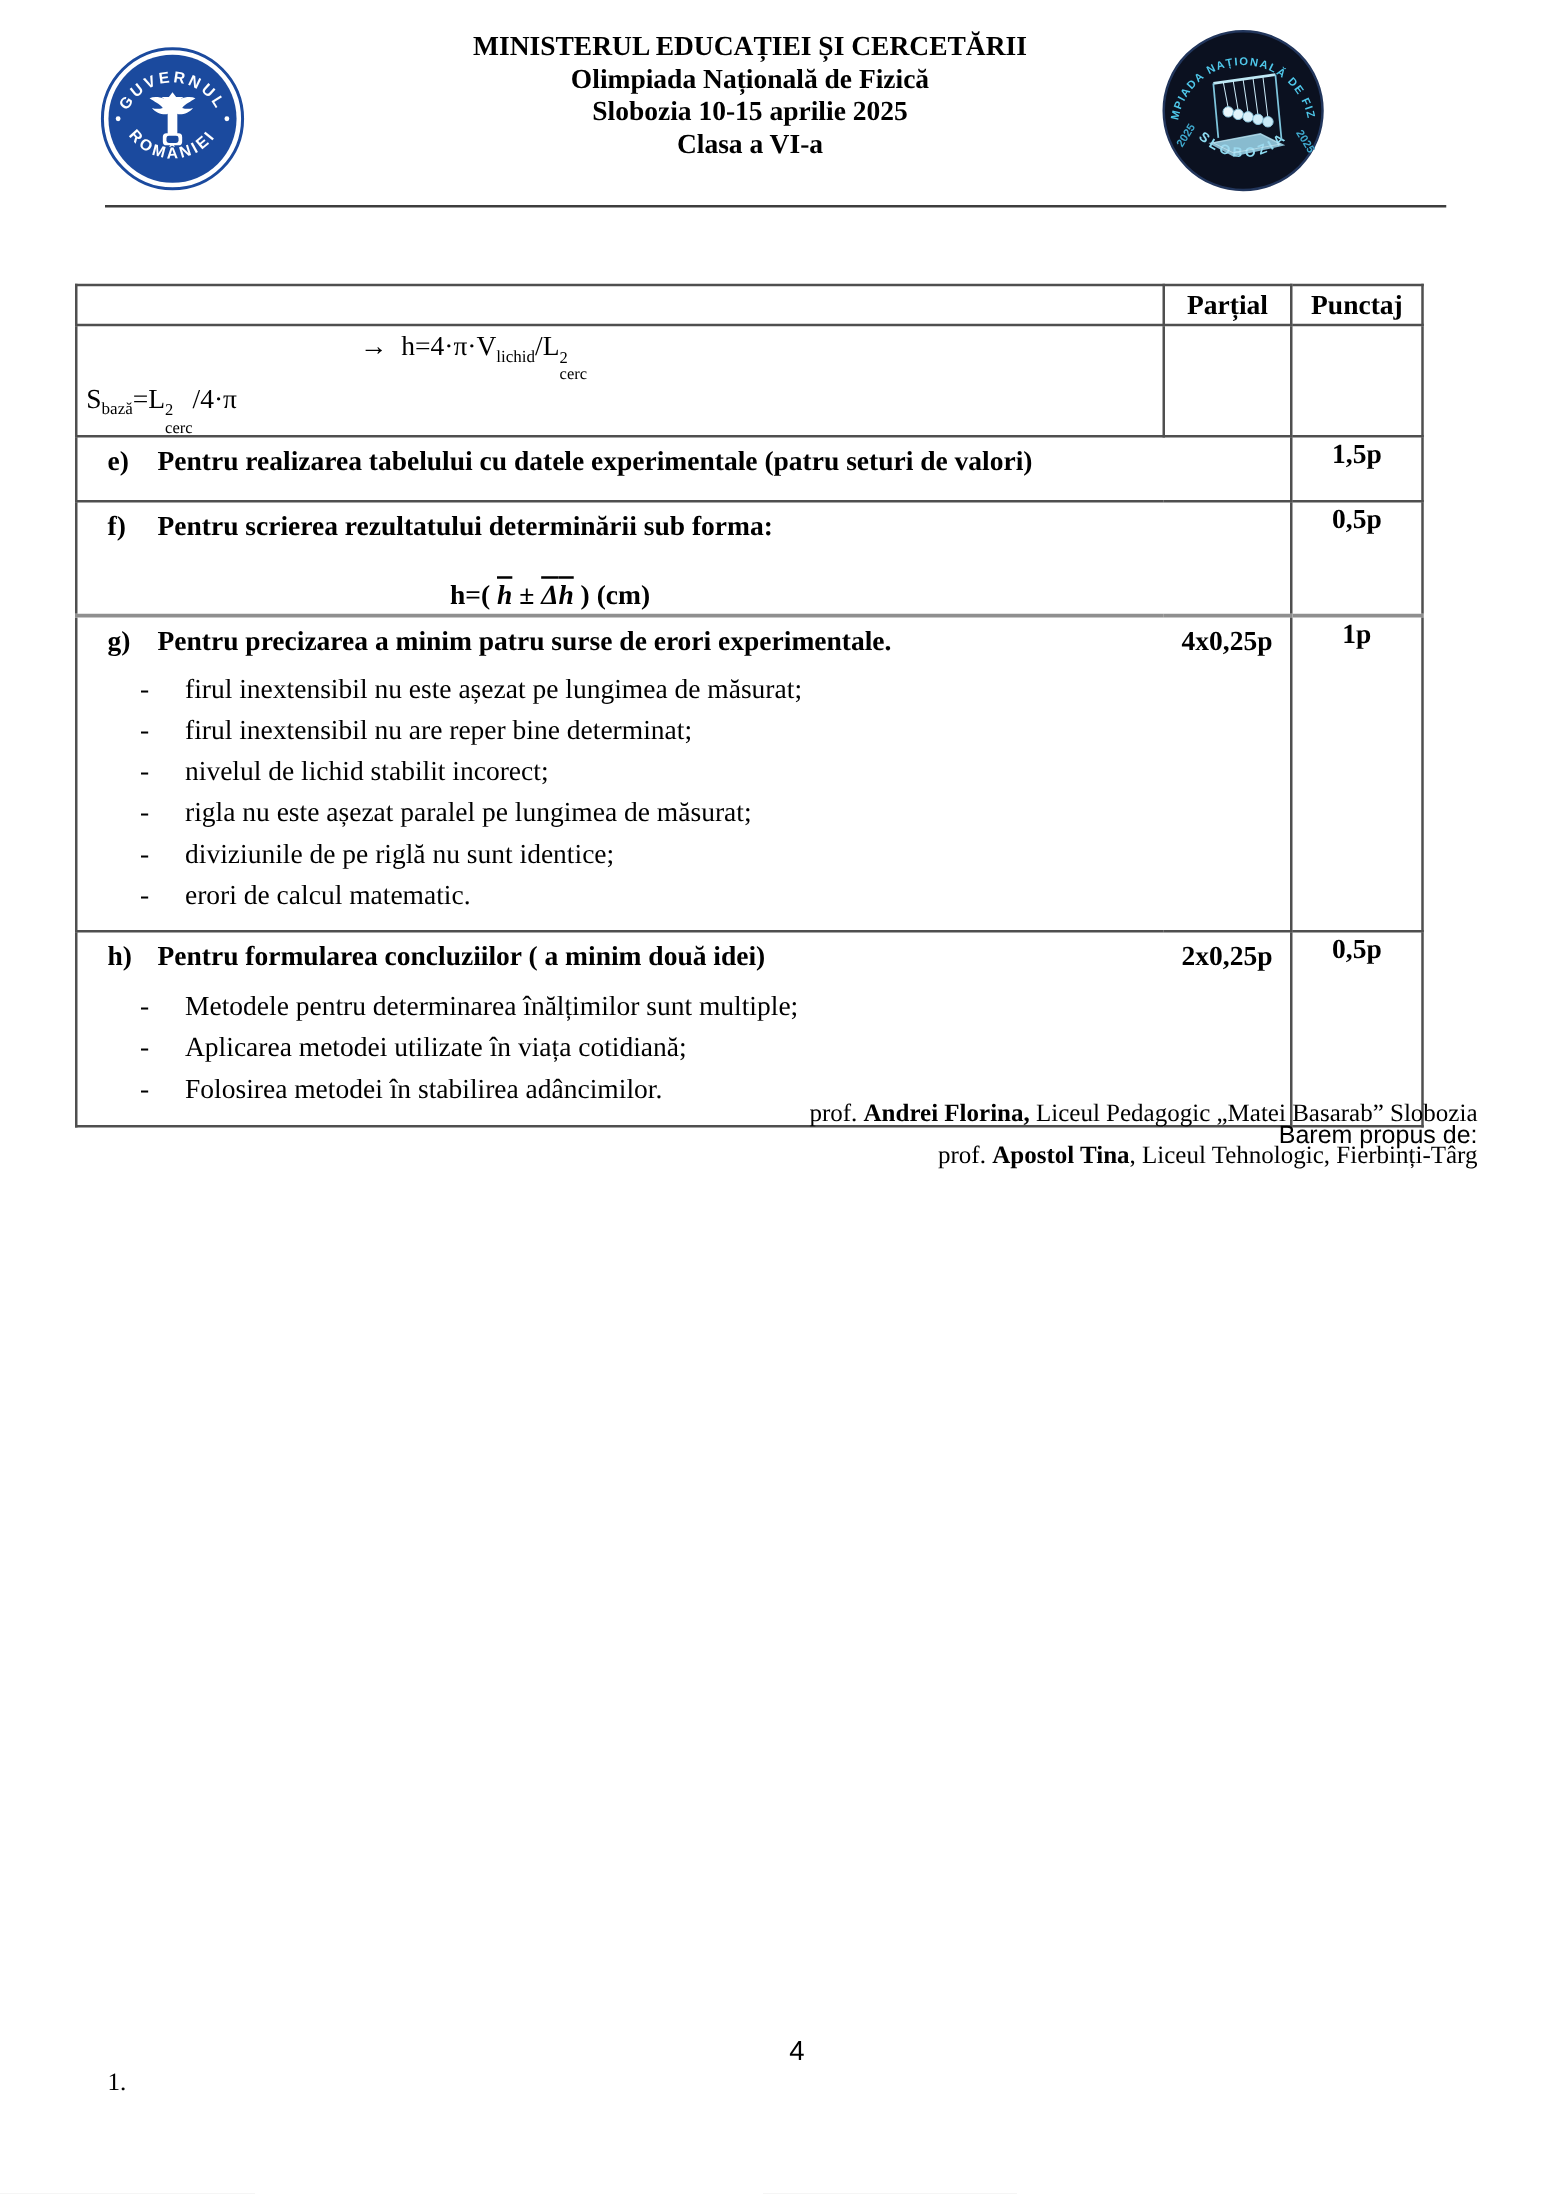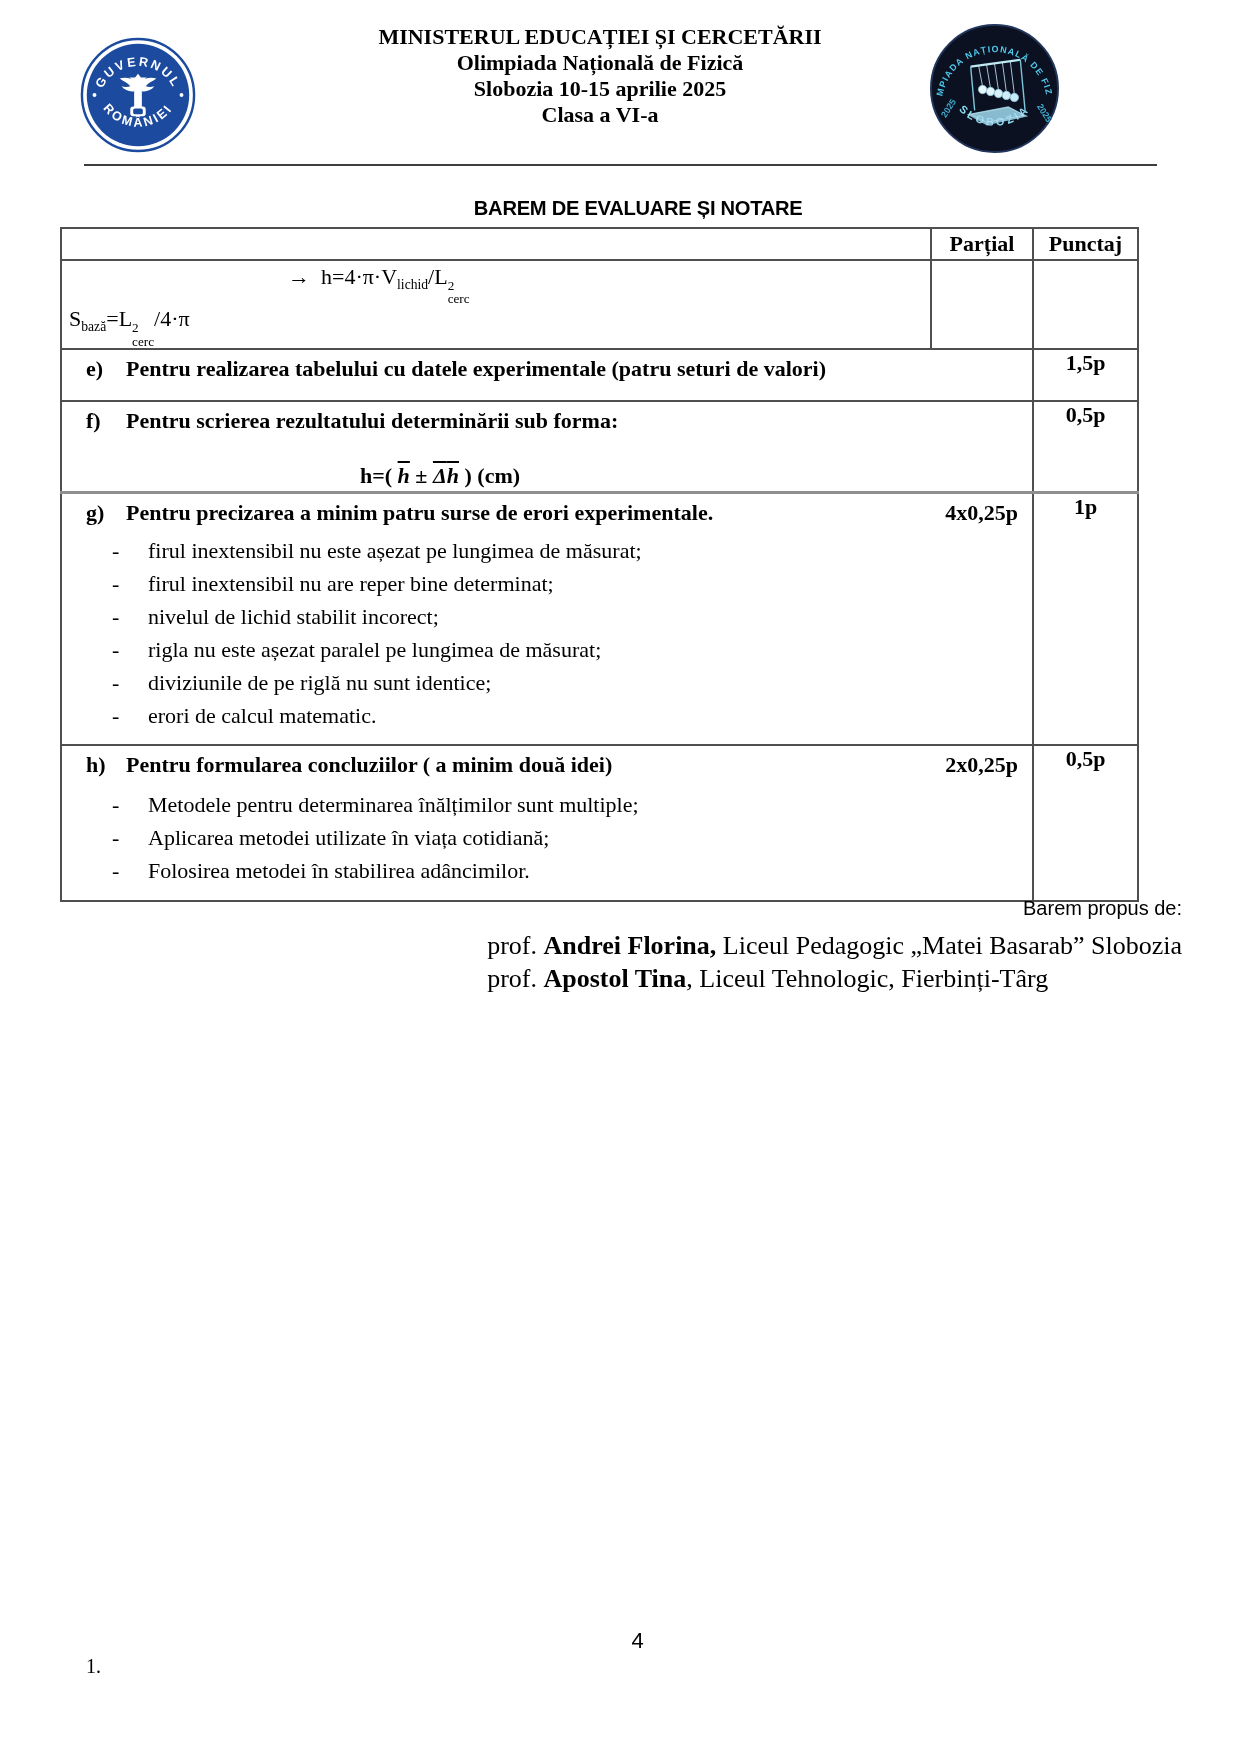--- a/index.html
+++ b/index.html
@@ -51,21 +51,21 @@
   .ov{text-decoration:overline;font-style:italic;}
   .items{margin-top:6px;}
   .item{display:flex;line-height:33px;padding-left:50px;}
   .item .dash{width:36px;flex:none;}
   .item .itxt{white-space:nowrap;}
   
   .proposed{
     position:absolute;top:897px;right:59px;text-align:right;
     font-family:"Liberation Sans","DejaVu Sans",sans-serif;font-size:20px;
   }
-  .authors{position:absolute;top:929px;right:59px;font-size:26px;line-height:33px;}
+  .authors{position:absolute;top:875px;right:59px;text-align:right;font-size:20px;line-height:33px;}
   .authors .name{font-weight:bold;}
   .authors .it{}
   .page-number{position:absolute;top:1628px;left:17px;width:1241px;text-align:center;
     font-family:"Liberation Sans","DejaVu Sans",sans-serif;font-size:22px;}
   .footnote{position:absolute;left:86px;top:1655px;font-size:20px;}
 </style>
 </head>
 <body>
 
 <div class="page">
@@ -130,23 +130,20 @@
       <circle cx="54" cy="67" r="4.2" fill="#eaf7fc" stroke="#8fc7dd" stroke-width="0.8"></circle>
       <circle cx="62" cy="69" r="4.2" fill="#e2f3fa" stroke="#8fc7dd" stroke-width="0.8"></circle>
       <circle cx="70" cy="71" r="4.2" fill="#d9f0f9" stroke="#8fc7dd" stroke-width="0.8"></circle>
       <circle cx="78" cy="73" r="4.2" fill="#d0ecf7" stroke="#8fc7dd" stroke-width="0.8"></circle>
       <circle cx="86" cy="75" r="4.2" fill="#c8e9f6" stroke="#8fc7dd" stroke-width="0.8"></circle>
     </g>
   </svg>
 
   <div class="hdr-rule"></div>
 
-  <div class="title-wrap">
-    <span class="title">BAREM DE EVALUARE ȘI NOTARE</span>
-  </div>
 
   <table class="barem">
     <colgroup>
         <col class="c-desc">
         <col class="c-part">
         <col class="c-pct">
       </colgroup>
     <tbody>
         <tr class="r-head">
       <th class="colhead"></th>

